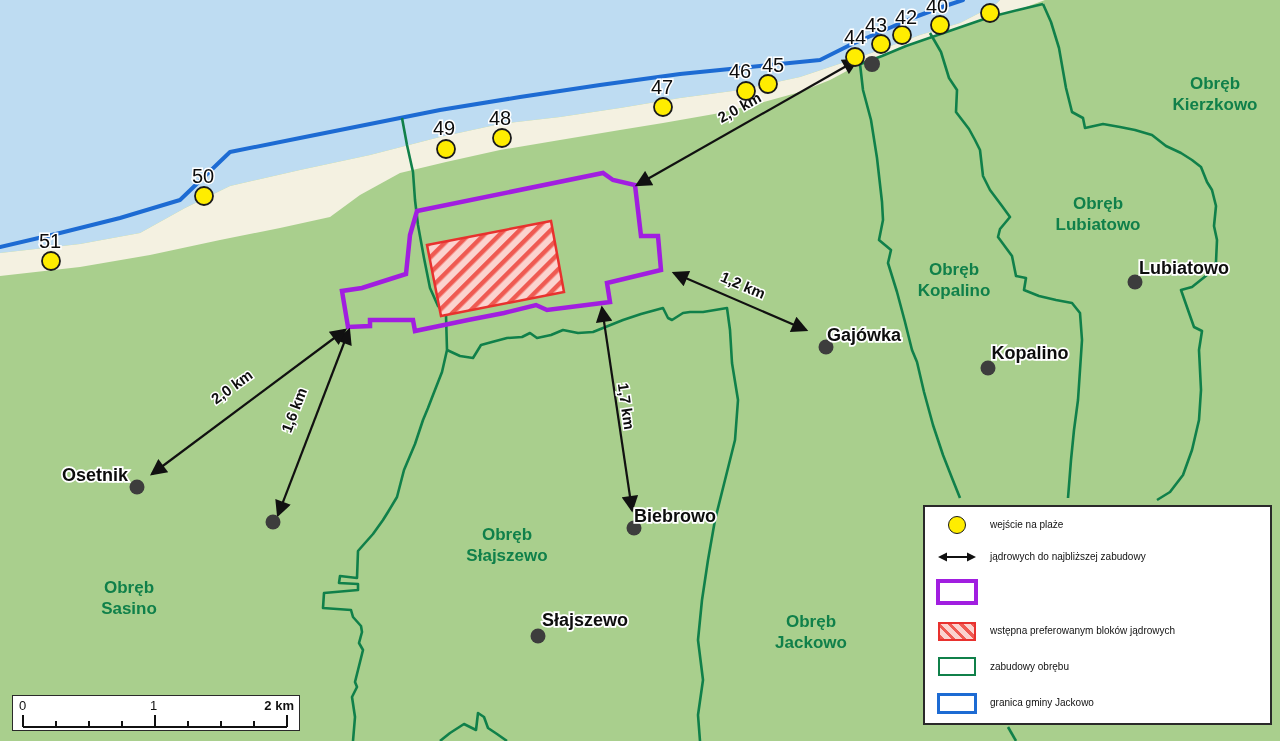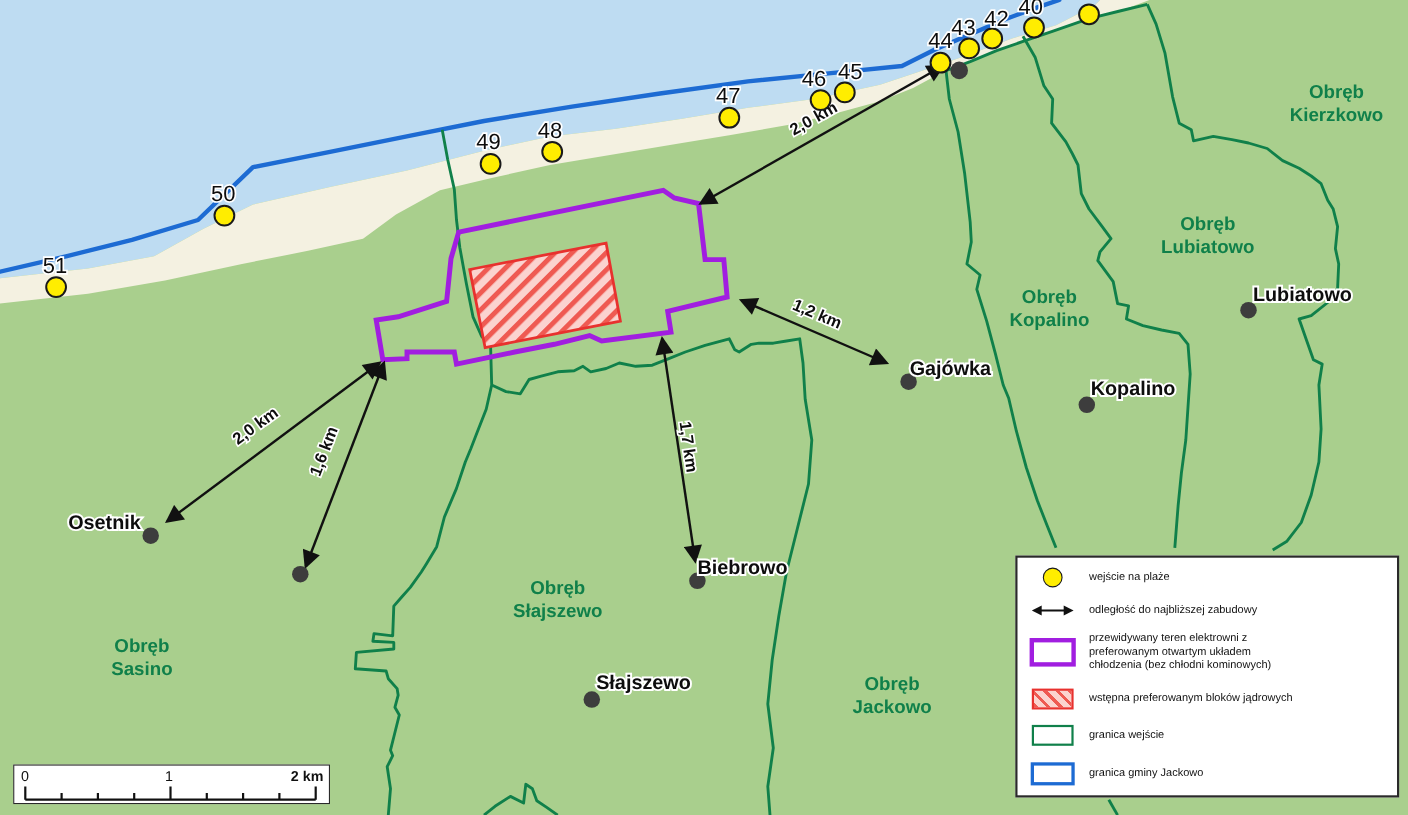--- a/index.html
+++ b/index.html
@@ -171,43 +171,38 @@
       <div class="lbl">wejście na plaże</div>
     </div>
     <div class="legend-row">
       <div class="sym">
         <svg width="40" height="12" viewBox="0 0 40 12">
           <line x1="6" y1="6" x2="34" y2="6" stroke="#111" stroke-width="2"></line>
           <path d="M10,1.5 L1,6 L10,10.5 z" fill="#111"></path>
           <path d="M30,1.5 L39,6 L30,10.5 z" fill="#111"></path>
         </svg>
       </div>
-      <div class="lbl">odległość do najbliższej zabudowy</div>
+      <div class="lbl">jądrowych do najbliższej zabudowy</div>
     </div>
     <div class="legend-row">
       <div class="sym">
           <span class="sym-plant"></span>
         </div>
-      <div class="lbl">
-        <div>przewidywany teren elektrowni z</div>
-        <div>preferowanym otwartym układem</div>
-        <div>chłodzenia (bez chłodni kominowych)</div>
-      </div>
     </div>
     <div class="legend-row">
       <div class="sym">
           <span class="sym-blocks"></span>
         </div>
       <div class="lbl">wstępna preferowanym bloków jądrowych</div>
     </div>
     <div class="legend-row">
       <div class="sym">
           <span class="sym-obreb"></span>
         </div>
-      <div class="lbl">granica wejście</div>
+      <div class="lbl">zabudowy obrębu</div>
     </div>
     <div class="legend-row">
       <div class="sym">
           <span class="sym-gmina"></span>
         </div>
       <div class="lbl">granica gminy Jackowo</div>
     </div>
   </div>
 
   

